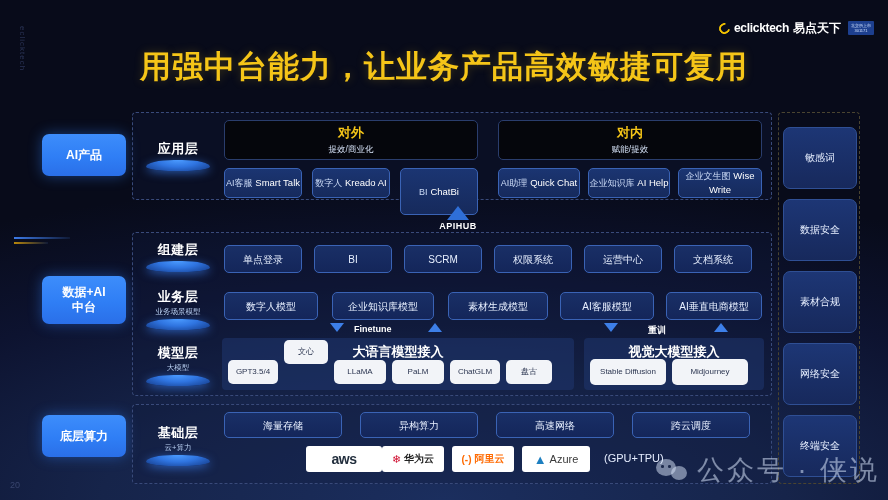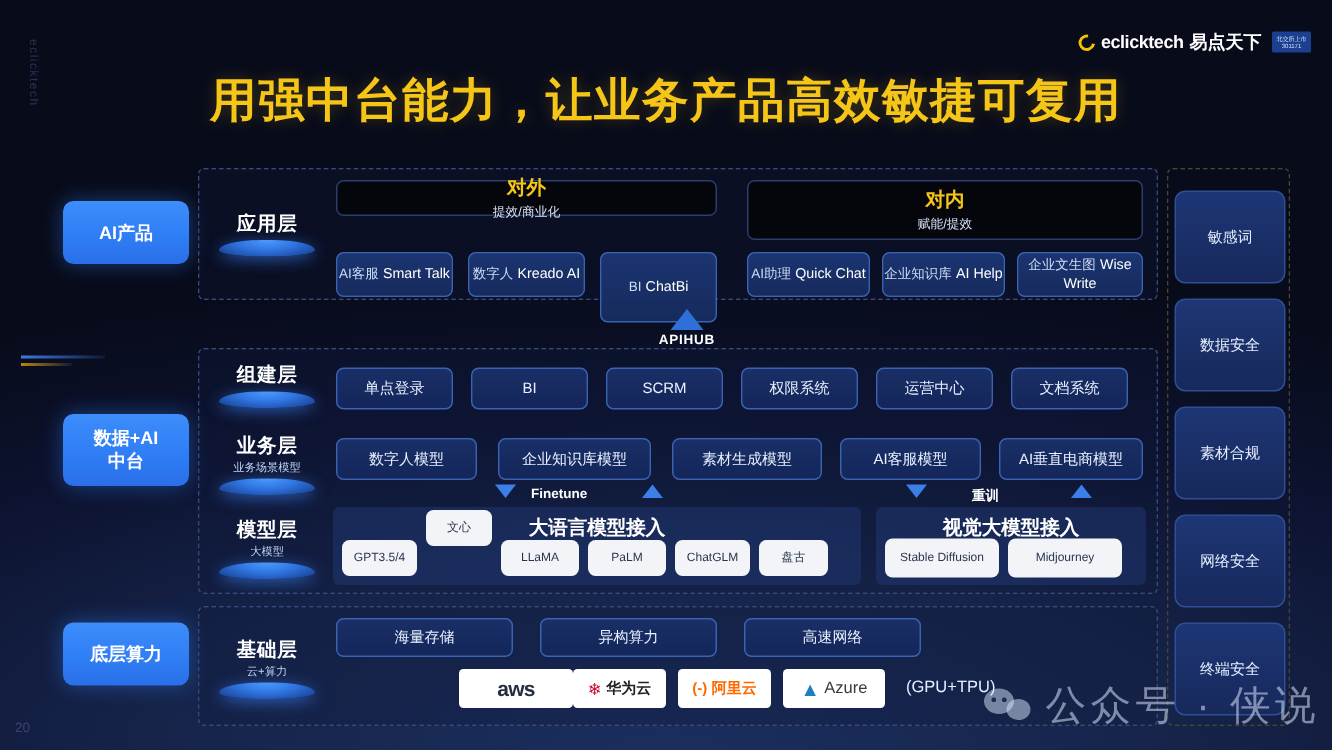--- a/index.html
+++ b/index.html
@@ -205,21 +205,21 @@
       </div>
   </div>
 
   <div class="group" style="left:132px; top:112px; width:640px; height:88px;"></div>
 
   <div class="layer-tag" style="left:142px; top:140px; width:72px;">
     <div class="lt-main">应用层</div>
     <div class="lt-base"></div>
   </div>
 
-  <div class="card dark" style="left:224px; top:120px; width:254px; height:24px;">
+  <div class="card dark" style="left:224px; top:120px; width:254px; height:40px;">
     <span class="c-main">对外</span>
     <span class="c-sub">提效/商业化</span>
   </div>
   <div class="card" style="left:224px; top:168px; width:78px; height:30px;">
     <span class="two"><span class="l1">AI客服</span>
     <span class="l2">Smart Talk</span></span>
   </div>
   <div class="card" style="left:312px; top:168px; width:78px; height:30px;">
     <span class="two"><span class="l1">数字人</span>
     <span class="l2">Kreado AI</span></span>
@@ -351,20 +351,23 @@
   </div>
 
   <div class="card plain" style="left:224px; top:412px; width:118px; height:26px;">
       <span>海量存储</span>
     </div>
   <div class="card plain" style="left:360px; top:412px; width:118px; height:26px;">
       <span>异构算力</span>
     </div>
   <div class="card plain" style="left:496px; top:412px; width:118px; height:26px;">
       <span>高速网络</span>
+    </div>
+  <div class="card plain" style="left:632px; top:412px; width:118px; height:26px;">
+      <span>跨云调度</span>
     </div>
 
   <div class="logo-chip" style="left:306px; top:446px; width:76px; height:26px;">
     <span style="font-size:14px;font-weight:bold;color:#232f3e;letter-spacing:-.5px;">aws</span>
   </div>
   <div class="logo-chip" style="left:382px; top:446px; width:62px; height:26px;">
     <span style="color:#cf0a2c;font-size:11px;">❄</span>
     <span style="font-size:10px;font-weight:bold;color:#222;">华为云</span>
   </div>
   <div class="logo-chip" style="left:452px; top:446px; width:62px; height:26px;">

